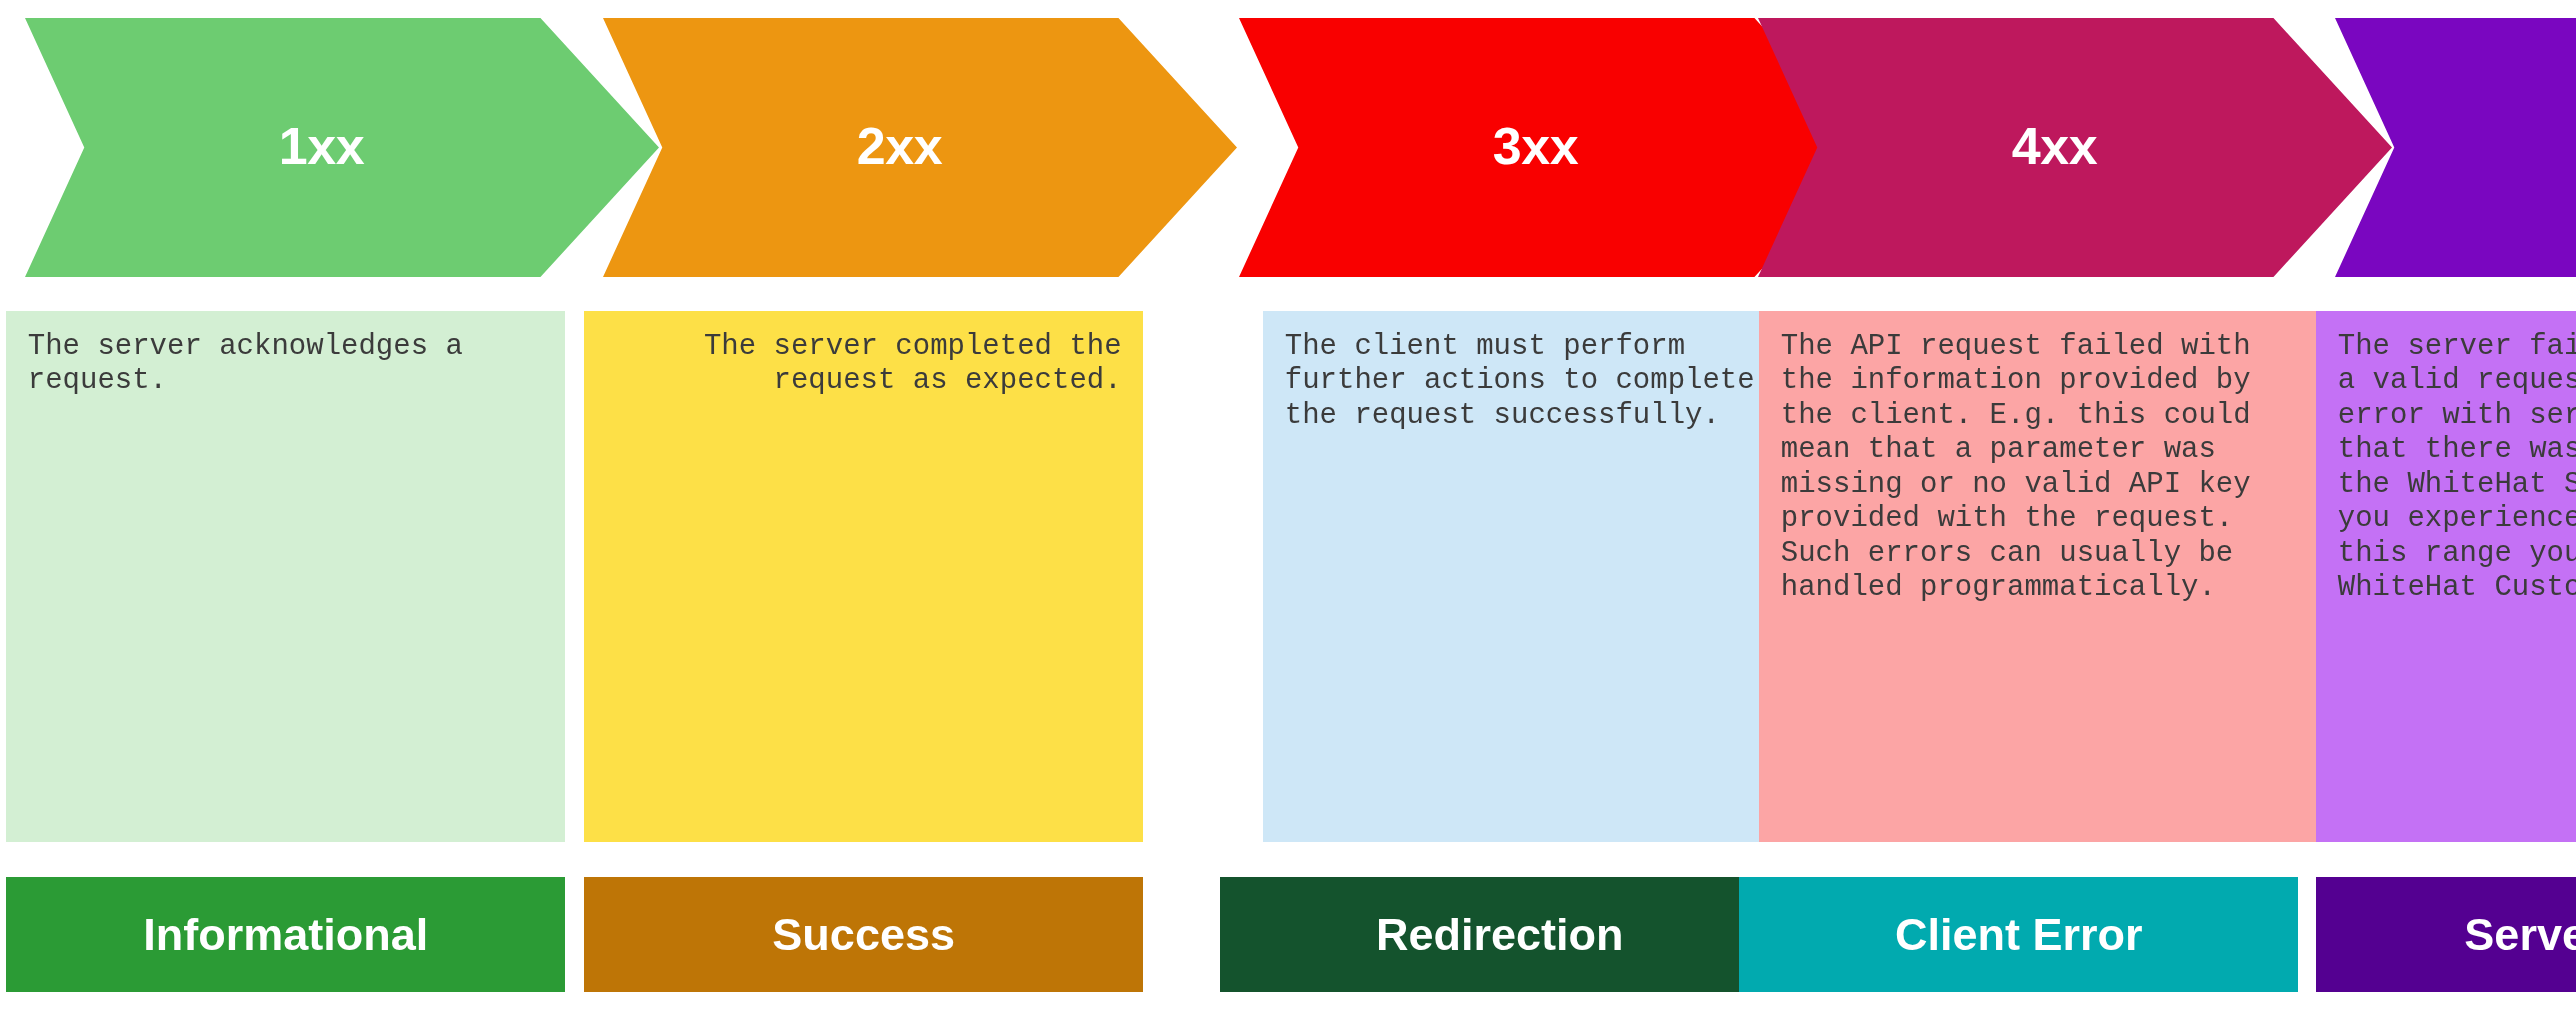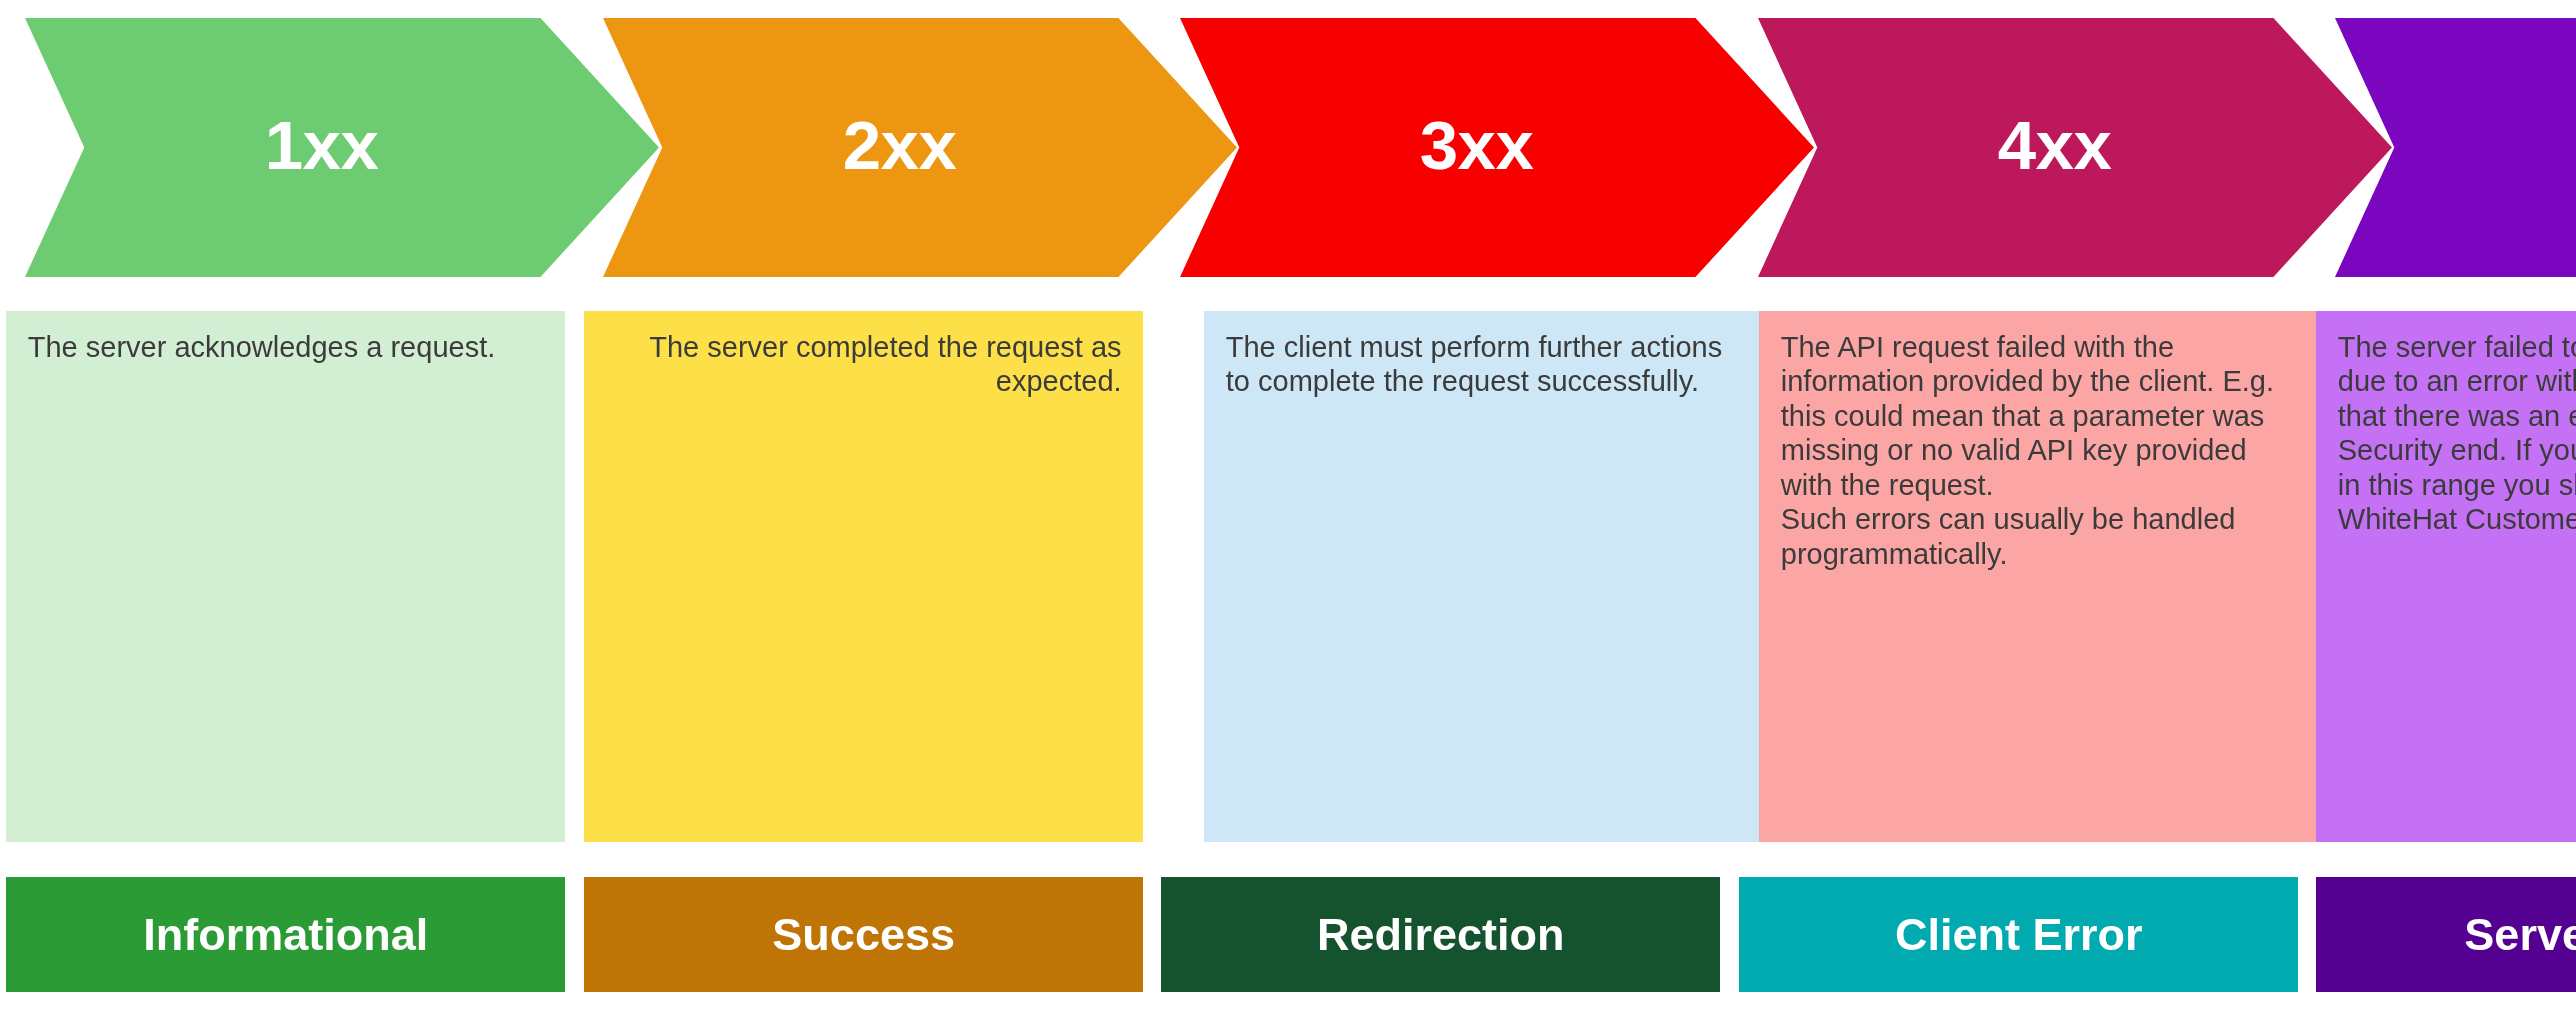--- a/index.html
+++ b/index.html
@@ -23,21 +23,21 @@
 
   
   .column {
     position: absolute;
     top: 0;
     height: 1017px;
     width: 577px;
   }
   .col-0 { left: 0px;    }
   .col-1 { left: 578px; text-align: right; }
-  .col-2 { left: 1155px; }
+  .col-2 { left: 1214px; }
   .col-3 { left: 1733px; }
   .col-4 { left: 2310px; }
 
   
   .chevron-wrap {
     position: absolute;
     left: 25px;
     top: 18px;
     width: 634px;
     height: 259px;
@@ -55,38 +55,39 @@
     );
     display: flex;
     align-items: center;
     justify-content: center;
   }
   
 
   .chevron-label {
     position: relative;
     color: #ffffff;
-    font-size: 69px;
+    font-size: 52px;
     font-weight: bold;
     line-height: 1;
     letter-spacing: -0.5px;
     margin-left: -41px;
     margin-top: -3.1px;
     user-select: none;
   }
 
   
   .panel {
     position: absolute;
     left: 6.2px;
     top: 311px;
     width: 559px;
     height: 531px;
     box-sizing: border-box;
     padding: 18.5px 21.6px 10.3px 21.6px;
+    font-family: Liberation Mono, monospace;
   }
   .panel-text {
     color: #3b3b3b;
     font-size: 29px;
     line-height: 1.19;
     white-space: pre-line;
     font-weight: normal;
   }
 
   

